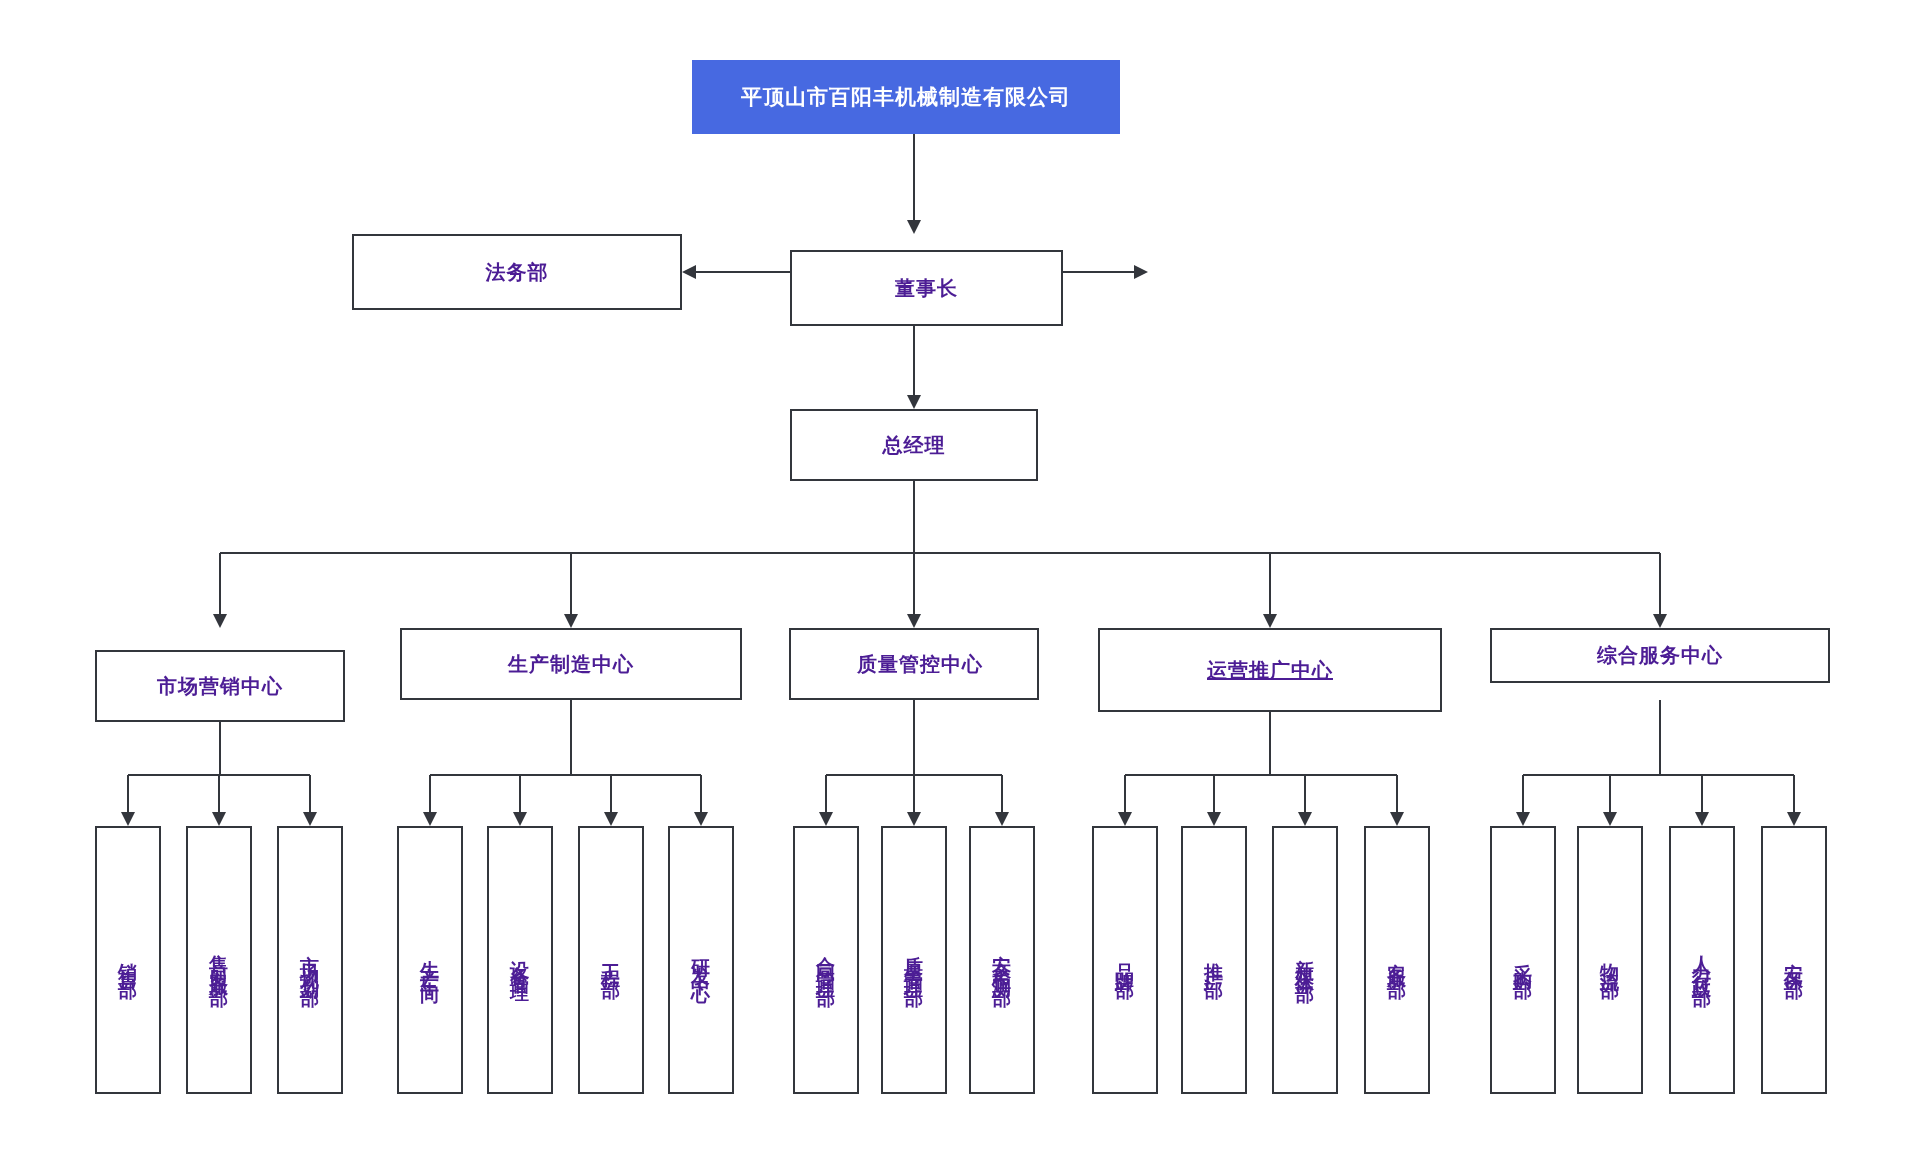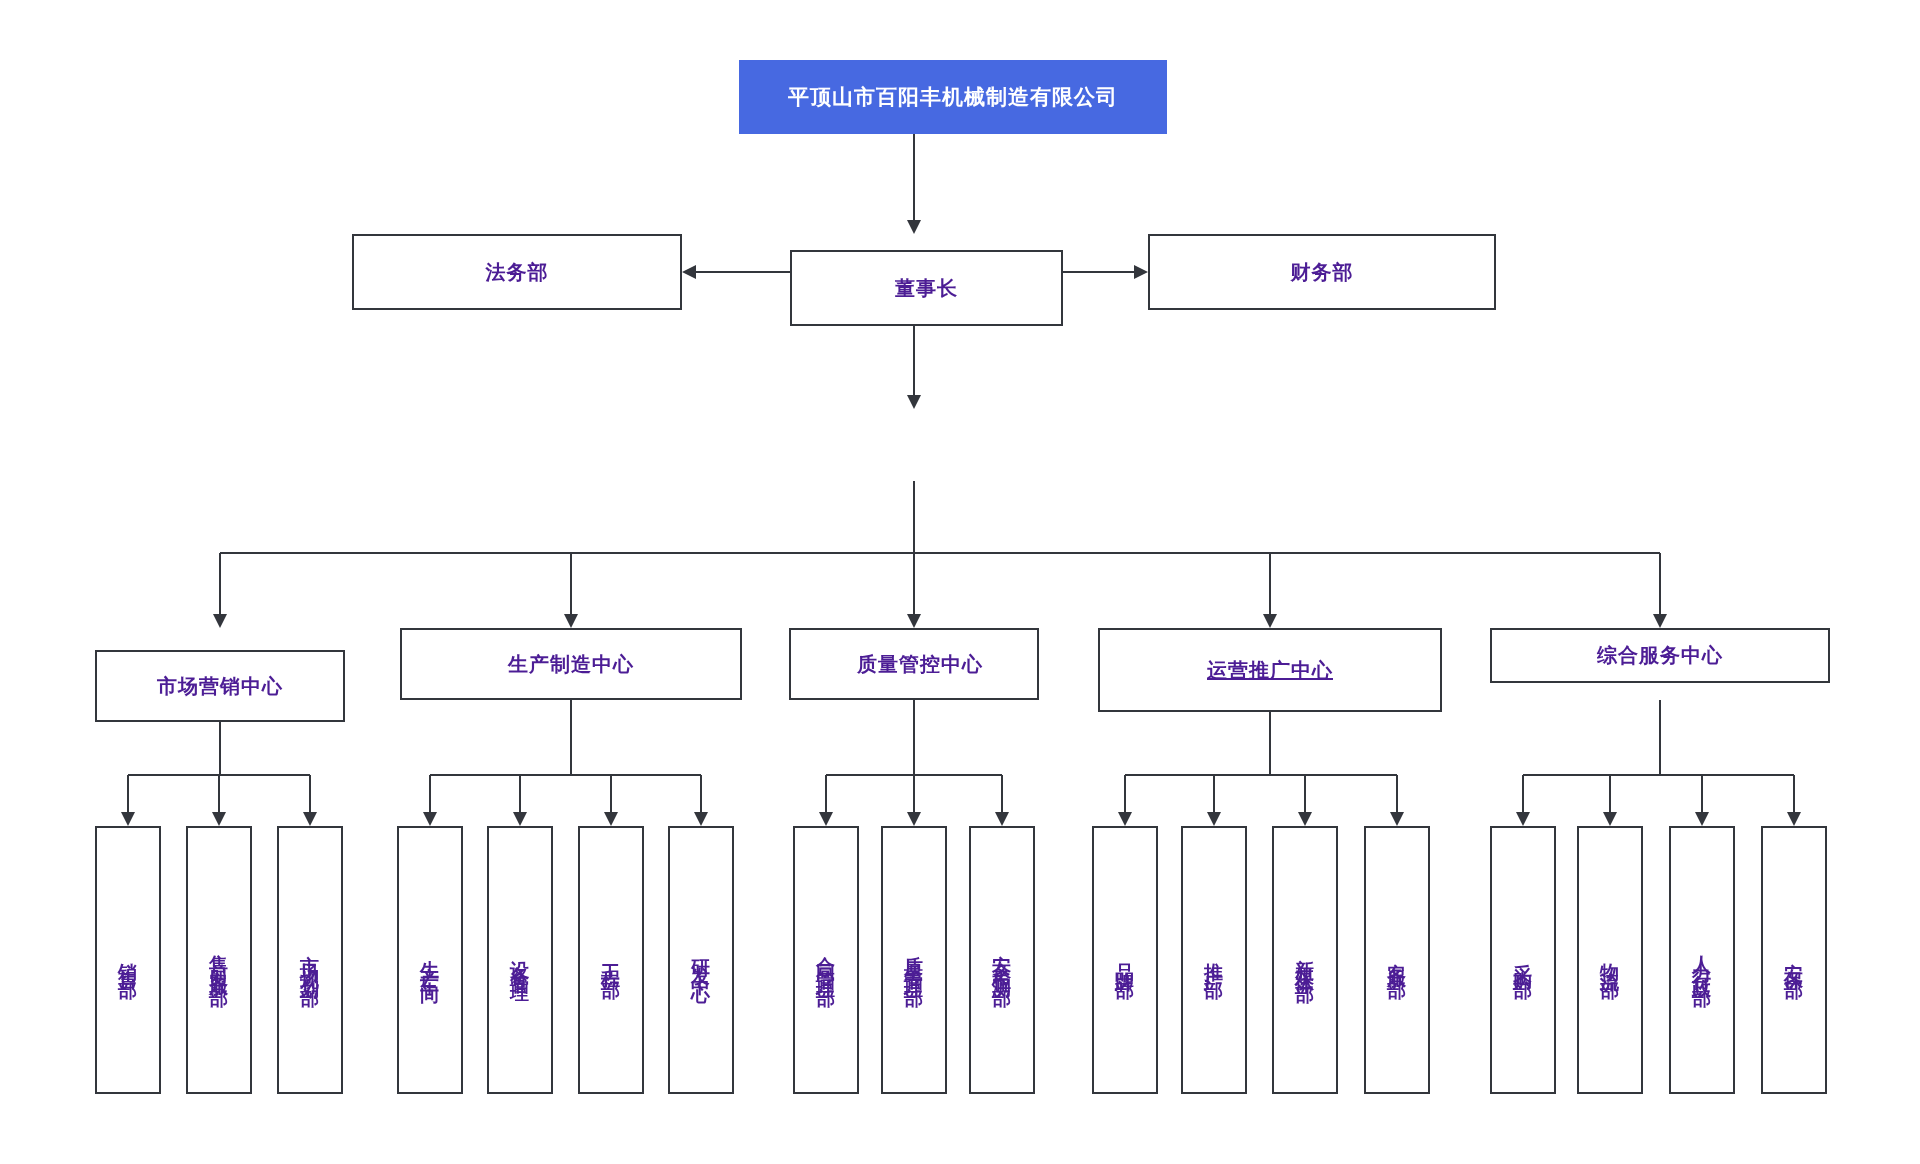--- a/index.html
+++ b/index.html
@@ -112,28 +112,28 @@
       <line x1="1523" y1="775" x2="1523" y2="813"></line>
       <polygon points="1516,812 1530,812 1523,826"></polygon>
       <line x1="1610" y1="775" x2="1610" y2="813"></line>
       <polygon points="1603,812 1617,812 1610,826"></polygon>
       <line x1="1702" y1="775" x2="1702" y2="813"></line>
       <polygon points="1695,812 1709,812 1702,826"></polygon>
       <line x1="1794" y1="775" x2="1794" y2="813"></line>
       <polygon points="1787,812 1801,812 1794,826"></polygon>
     </svg>
 
-  <div class="node root" style="left:739px; top:60px; width:428px; height:74px;">平顶山市百阳丰机械制造有限公司</div>
+  <div class="node root" style="left:692px; top:60px; width:428px; height:74px;">平顶山市百阳丰机械制造有限公司</div>
 
   <div class="node h-label" style="left:352px; top:234px; width:330px; height:76px;">法务部</div>
 
   <div class="node h-label" style="left:790px; top:250px; width:273px; height:76px;">董事长</div>
 
-  <div class="node h-label" style="left:1148px; top:234px; width:348px; height:76px;">财务部</div>
 
+  <div class="node h-label" style="left:790px; top:409px; width:248px; height:72px;">总经理</div>
 <div class="node h-label" style="left: 95px; top: 650px; width: 250px; height: 72px;">市场营销中心</div>
     <div class="node" style="left: 95px; top: 826px; width: 66px; height: 268px;">
       <span class="v-label">销售部</span>
     </div>
     <div class="node" style="left: 186px; top: 826px; width: 66px; height: 268px;">
       <span class="v-label">售前客服部</span>
     </div>
     <div class="node" style="left: 277px; top: 826px; width: 66px; height: 268px;">
       <span class="v-label">市场规划部</span>
     </div>

